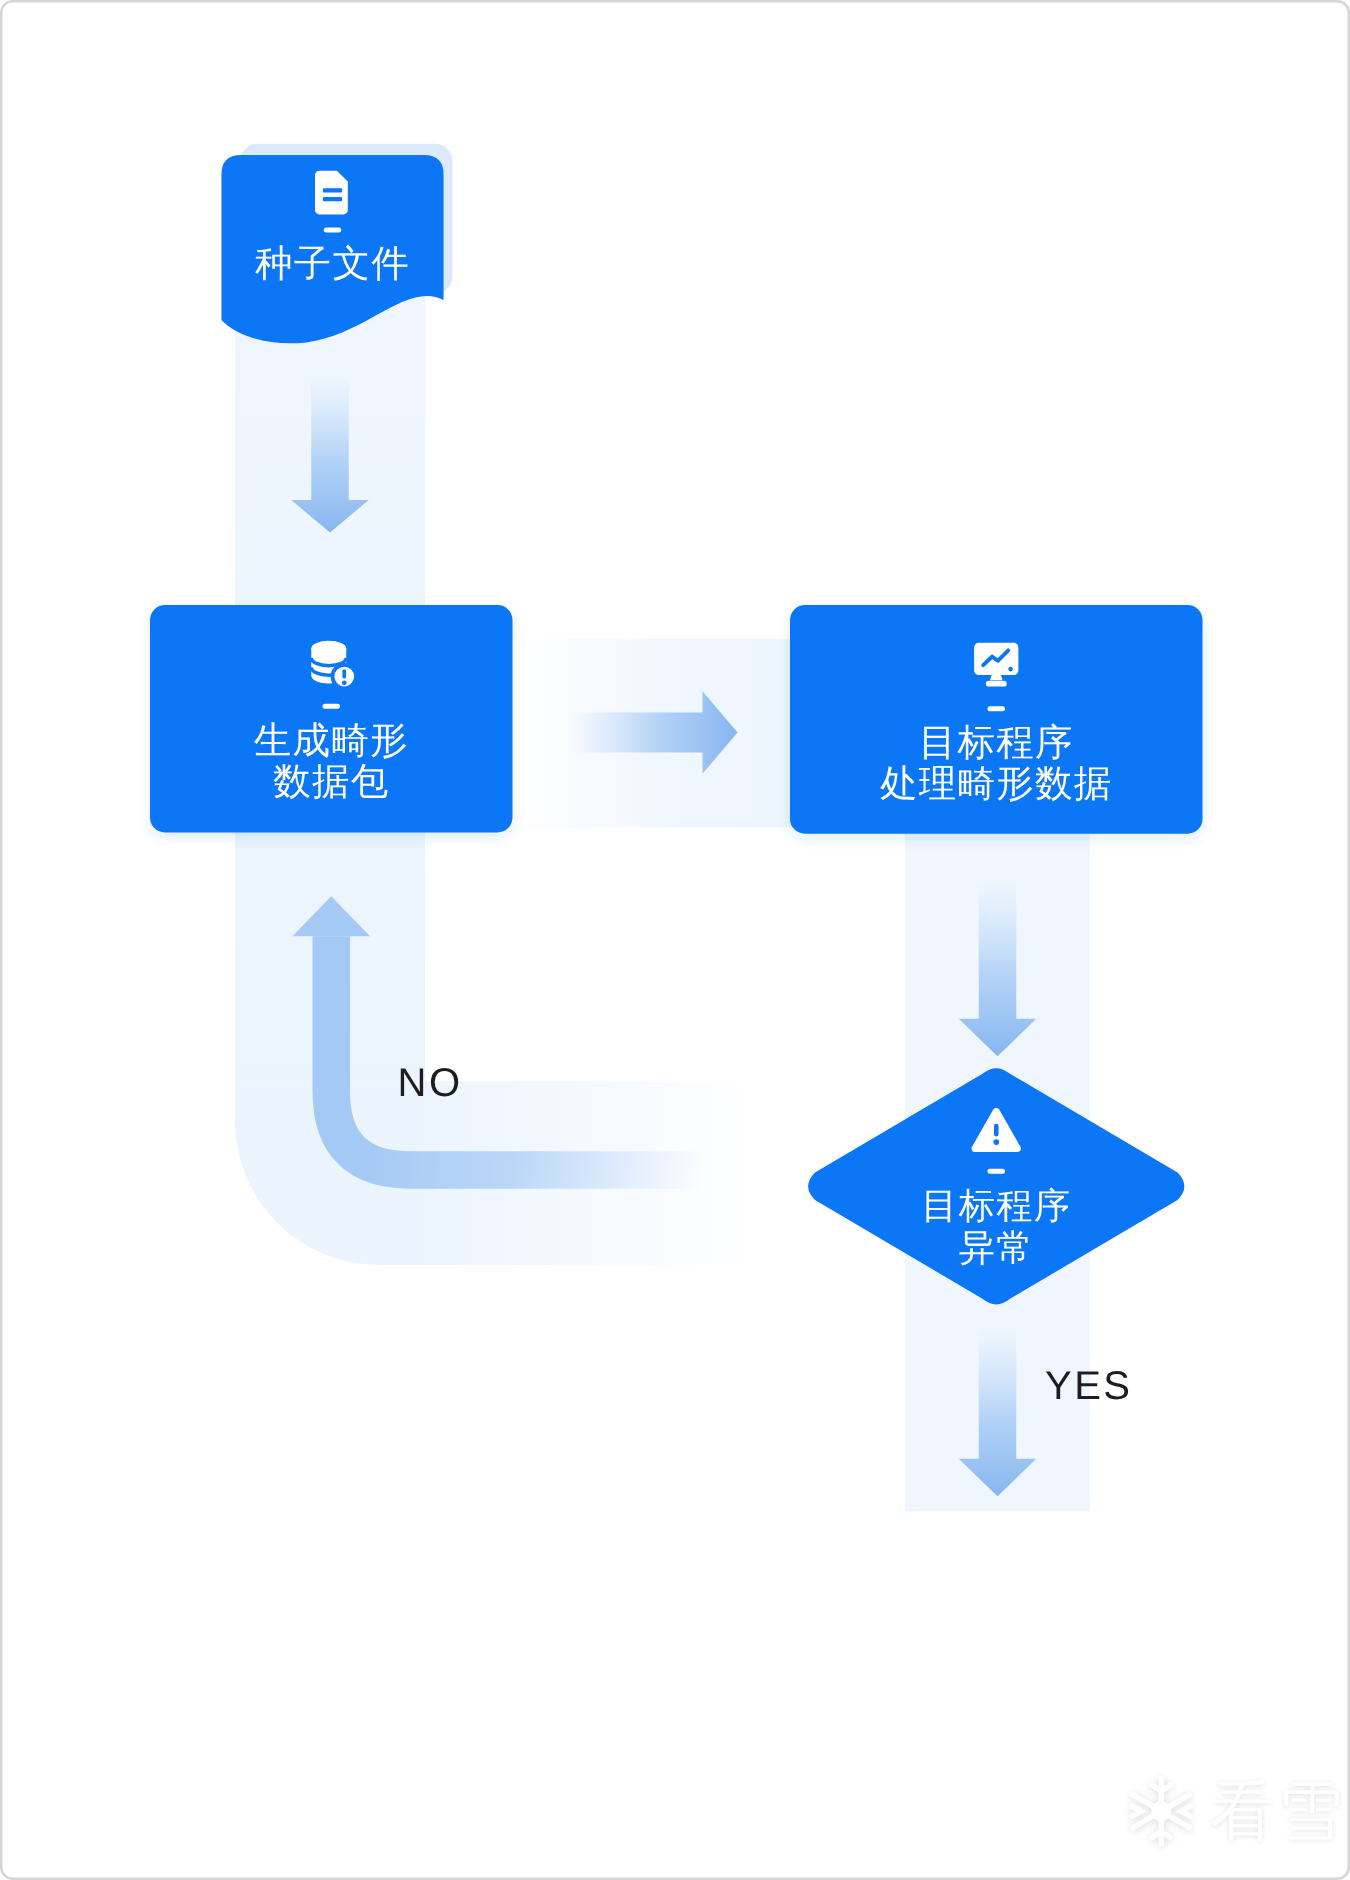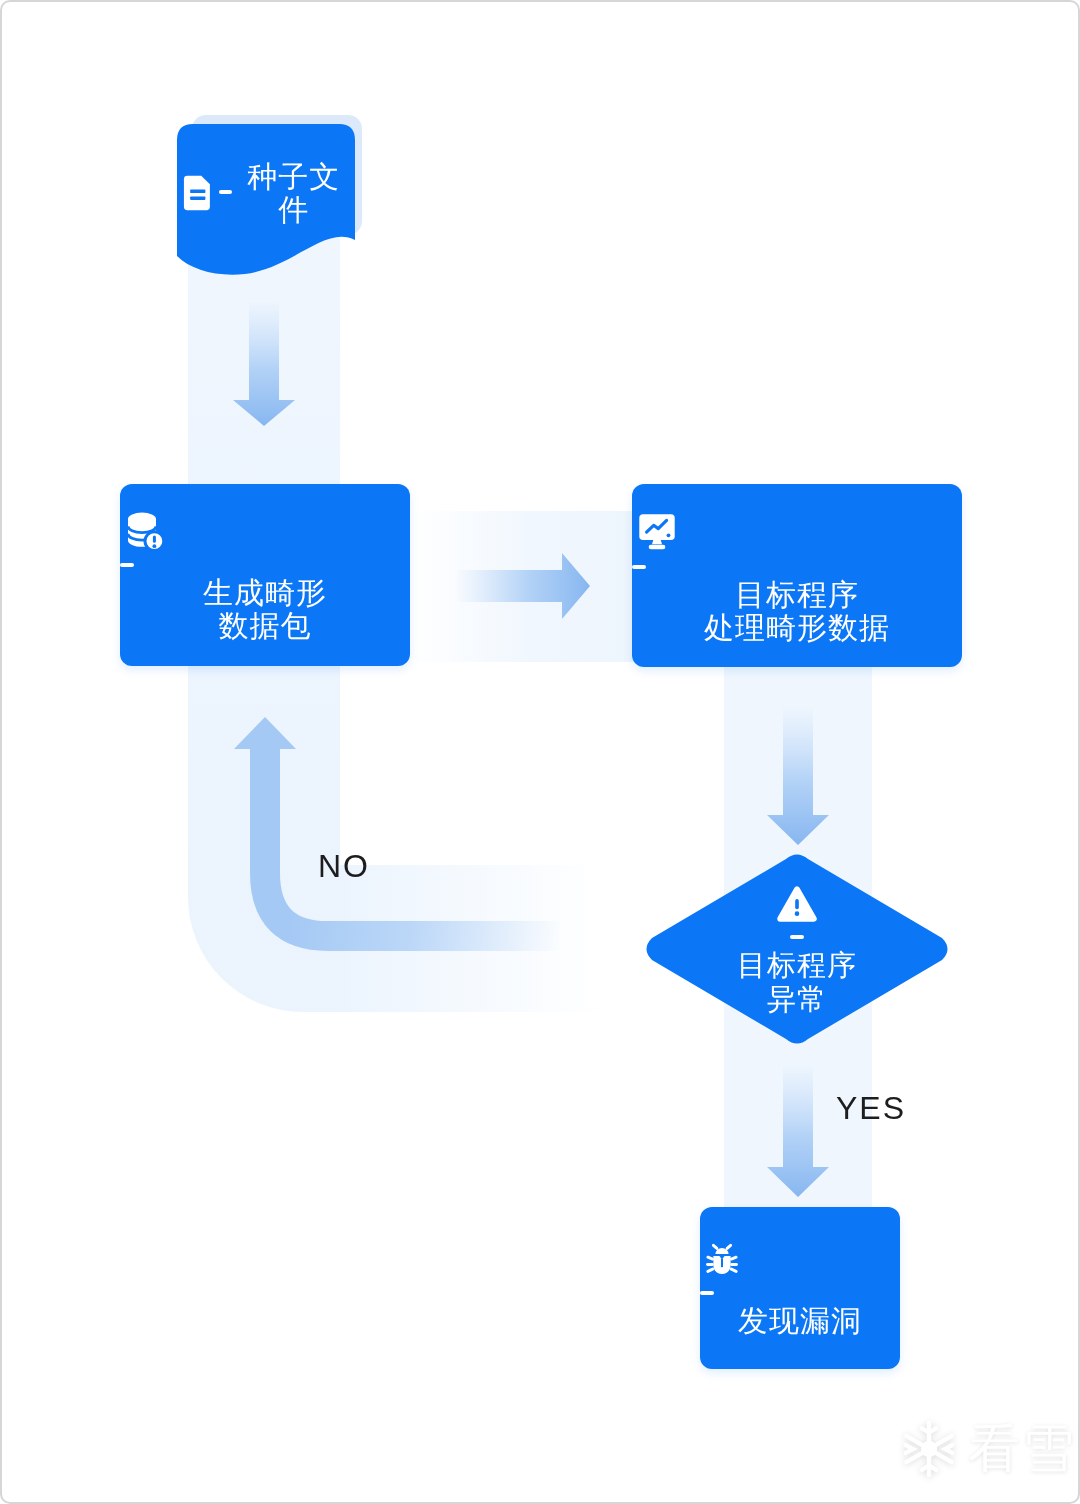--- a/index.html
+++ b/index.html
@@ -25,37 +25,37 @@
   }
   .track-right-down{
     left:722px;top:545px;width:148px;height:662px;
     background:rgba(216,233,252,0.42);
   }
   
   .arrows{position:absolute;left:0;top:0;width:1076px;height:1500px;pointer-events:none;}
   
   .node{
     position:absolute;background:#0b76f6;border-radius:12px;
-    display:flex;flex-direction:column;justify-content:center;
+    display:flex;flex-direction:column;align-items:center;justify-content:center;
     color:#ffffff;text-align:center;
     box-shadow:0 4px 10px rgba(11,118,246,0.12);
   }
   .node-label{font-size:30px;line-height:33px;color:#ffffff;letter-spacing:1px;}
   .dash-sep{width:14px;height:4px;border-radius:2px;background:#ffffff;margin:7px 0 9px 0;}
   .node-icon{display:block;}
   
   .seed-ghost{
     position:absolute;left:190px;top:113px;width:170px;height:120px;
     border-radius:14px;background:#dce9fb;
   }
   .seed-wrap{position:absolute;left:175px;top:122px;width:178px;height:152px;}
   .seed-shape{position:absolute;left:0;top:0;}
   .seed-content{
     position:absolute;left:0;top:0;width:178px;height:120px;
-    display:flex;flex-direction:row;align-items:center;justify-content:flex-start;
+    display:flex;flex-direction:column;align-items:center;justify-content:flex-start;
     padding-top:9px;color:#fff;text-align:center;
   }
   .box-generate{left:118px;top:482px;width:290px;height:182px;}
   .box-process{left:630px;top:482px;width:330px;height:183px;}
   .box-found{left:698px;top:1205px;width:200px;height:162px;}
   
   .diamond-wrap{position:absolute;left:639px;top:848px;width:312px;height:198px;}
   .diamond-shape{position:absolute;left:0;top:0;}
   .diamond-content{
     position:absolute;left:0;top:0;width:312px;height:198px;
@@ -185,40 +185,20 @@
         <path d="M12 3.8 L20.8 19.2 H3.2 Z" fill="#ffffff" stroke="#ffffff" stroke-width="3" stroke-linejoin="round"></path>
         <rect x="11.05" y="8.9" width="1.9" height="5.3" rx="0.95" fill="#0b76f6"></rect>
         <circle cx="12" cy="16.5" r="1.2" fill="#0b76f6"></circle>
       </svg>
       <div class="dash-sep"></div>
       <div class="node-label">目标程序</div>
       <div class="node-label">异常</div>
     </div>
   </div>
 
-  <div class="node box-found">
-    <svg class="node-icon" width="44" height="44" viewBox="0 0 24 24">
-      <g stroke="#ffffff" stroke-width="1.6" stroke-linecap="round">
-        <path d="M9.2 4.6 L7.3 2.9"></path>
-          <path d="M14.8 4.6 L16.7 2.9"></path>
-        <path d="M6.9 10.4 L4.3 9.4"></path>
-          <path d="M6.7 13.4 L4.1 13.4"></path>
-          <path d="M6.9 15.9 L4.3 17.1"></path>
-        <path d="M17.1 10.4 L19.7 9.4"></path>
-          <path d="M17.3 13.4 L19.9 13.4"></path>
-          <path d="M17.1 15.9 L19.7 17.1"></path>
-      </g>
-      <path d="M8.4 7.6 a3.6 3.3 0 0 1 7.2 0 Z" fill="#ffffff"></path>
-      <path d="M7.3 8.7 h9.4 v4.9 c0 3-2.1 5-4.7 5 s-4.7-2-4.7-5 z" fill="#ffffff"></path>
-      <path d="M10.6 8.7 L13.4 8.7 L12 10.7 Z" fill="#0b76f6"></path>
-      <rect x="11.45" y="10.2" width="1.1" height="4.6" fill="#0b76f6"></rect>
-    </svg>
-    <div class="dash-sep"></div>
-    <div class="node-label">发现漏洞</div>
-  </div>
 
   <div class="edge-label edge-label-no">NO</div>
   <div class="edge-label edge-label-yes">YES</div>
 
   <div class="watermark">
     <svg class="watermark-icon" width="58" height="58" viewBox="0 0 60 60">
       <g stroke="#ffffff" stroke-width="4.5" stroke-linecap="round" fill="none">
         <path d="M30 3 V57"></path>
         <path d="M6.6 16.5 L53.4 43.5"></path>
         <path d="M53.4 16.5 L6.6 43.5"></path>

